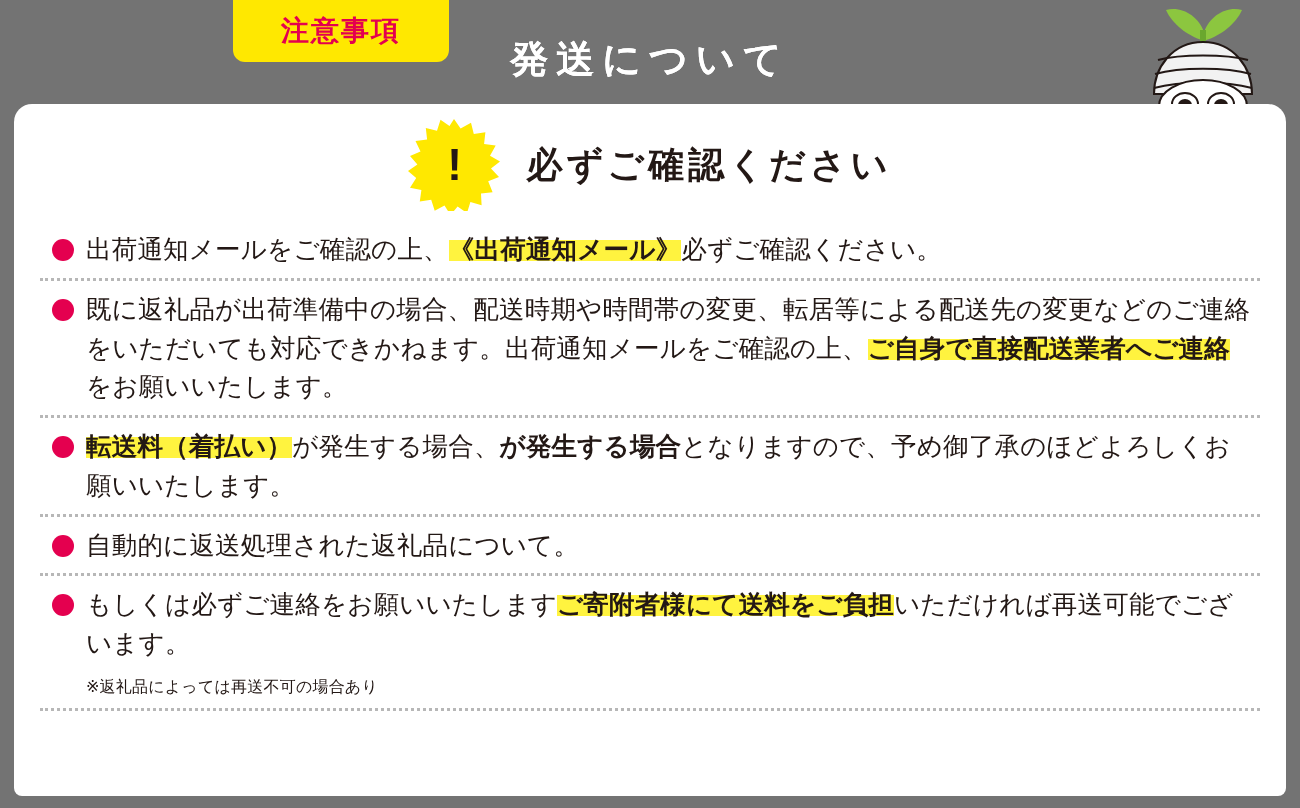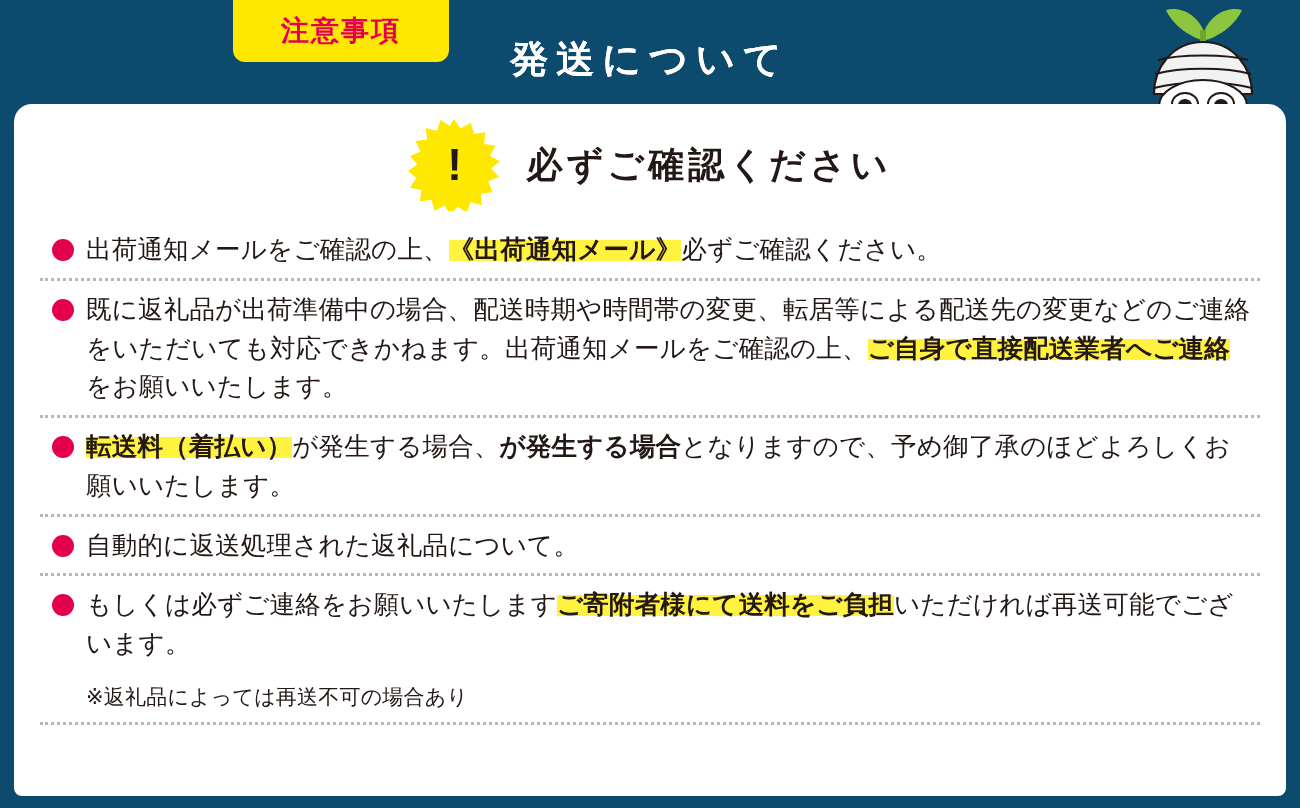--- a/index.html
+++ b/index.html
@@ -11,21 +11,21 @@
     width: 1300px;
     height: 808px;
     font-family: "Liberation Sans", "DejaVu Sans", sans-serif;
     overflow: hidden;
   }
 
   #page {
     position: relative;
     width: 1300px;
     height: 808px;
-    background: #0c4a6e;
+    background: #737373;
     box-sizing: border-box;
   }
 
   
   #header {
     position: relative;
     height: 104px;
     width: 100%;
   }
 
@@ -147,22 +147,22 @@
     letter-spacing: 0.2px;
     padding-right: 6px;
   }
   .hl {
     background: linear-gradient(transparent 18%, #fff33f 18%, #fff33f 92%, transparent 92%);
     font-weight: bold;
   }
   .bold { font-weight: bold; }
   .note {
     display: block;
-    font-size: 21px;
-    margin-top: 18px;
+    font-size: 16px;
+    margin-top: 12px;
     color: #231815;
   }
 </style>
 </head>
 <body>
 
 <div id="page">
 
   <div id="header">
 

